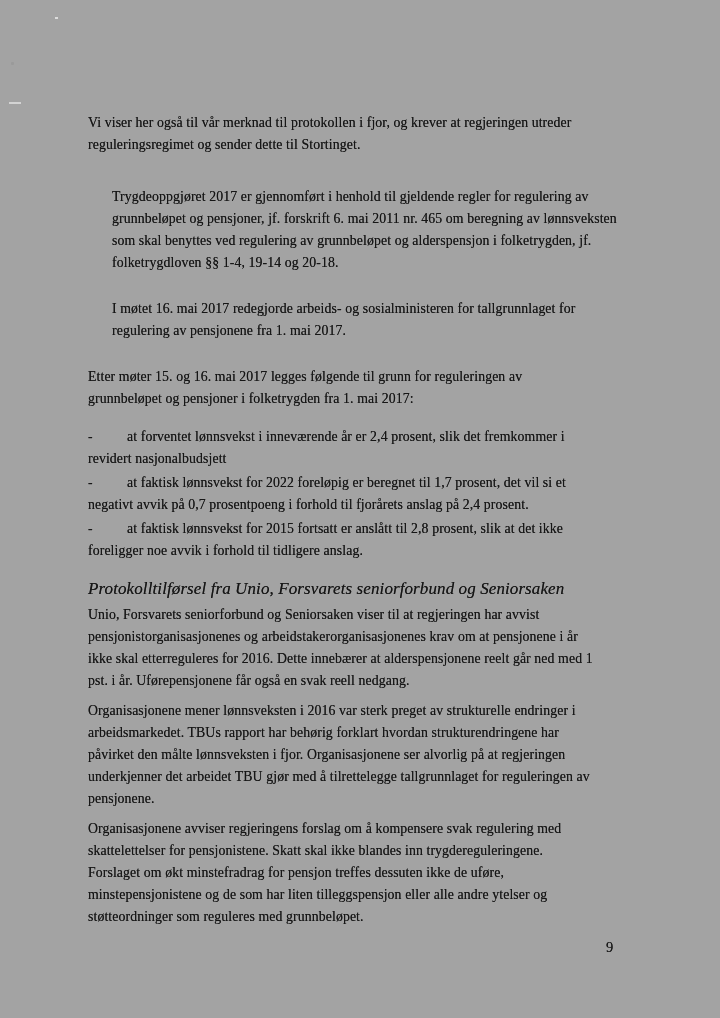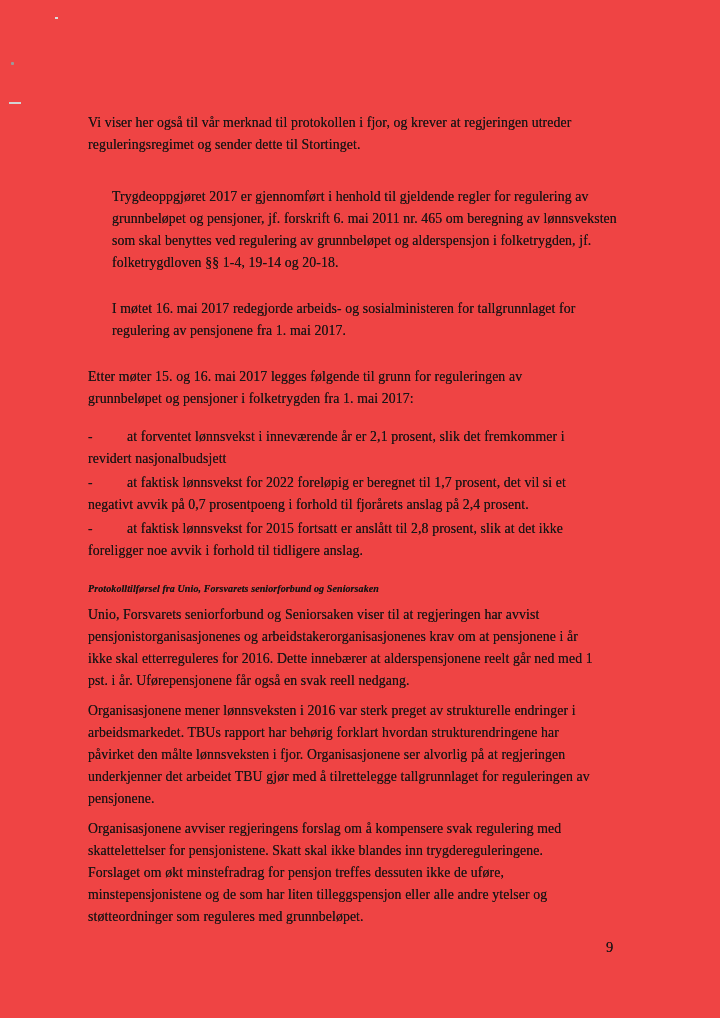--- a/index.html
+++ b/index.html
@@ -4,21 +4,21 @@
 <style>
   html, body {
     margin: 0;
     padding: 0;
     background: #ffffff;
   }
   .page {
     position: relative;
     width: 720px;
     height: 1018px;
-    background: #ef4444;
+    background: #a3a3a3;
     overflow: hidden;
     font-family: "Liberation Serif", "DejaVu Serif", serif;
     color: #161616;
   }
   .content {
     position: absolute;
     left: 88px;
     top: 112px;
     width: 606px;
   }
@@ -45,24 +45,24 @@
   }
   .bullet .marker {
     display: inline-block;
     width: 39px;
   }
   .bullet .btext {
     white-space: pre-line;
   }
   .section-heading {
     margin: 0 0 4px 0;
-    font-size: 10px;
+    font-size: 17px;
     line-height: 22px;
     font-style: italic;
-    font-weight: bold;
+    font-weight: normal;
     text-shadow: 0 0 0.45px rgba(0,0,0,0.65);
     letter-spacing: 0.1px;
   }
   .page-number {
     position: absolute;
     left: 606px;
     top: 936px;
     font-size: 14.5px;
     line-height: 22px;
     text-shadow: 0 0 0.45px rgba(0,0,0,0.6);
@@ -93,21 +93,21 @@
 som skal benyttes ved regulering av grunnbeløpet og alderspensjon i folketrygden, jf.
 folketrygdloven §§ 1-4, 19-14 og 20-18.</p>
 
     <p class="para mb24">I møtet 16. mai 2017 redegjorde arbeids- og sosialministeren for tallgrunnlaget for
 regulering av pensjonene fra 1. mai 2017.</p>
 
     <p class="para mb4">Etter møter 15. og 16. mai 2017 legges følgende til grunn for reguleringen av
 grunnbeløpet og pensjoner i folketrygden fra 1. mai 2017:</p>
 
     <div class="bullet mb2">
-      <span class="marker">-</span><span class="btext">at forventet lønnsvekst i inneværende år er 2,1 prosent, slik det fremkommer i
+      <span class="marker">-</span><span class="btext">at forventet lønnsvekst i inneværende år er 2,4 prosent, slik det fremkommer i
 revidert nasjonalbudsjett</span>
     </div>
 
     <div class="bullet mb2">
       <span class="marker">-</span><span class="btext">at faktisk lønnsvekst for 2022 foreløpig er beregnet til 1,7 prosent, det vil si et
 negativt avvik på 0,7 prosentpoeng i forhold til fjorårets anslag på 2,4 prosent.</span>
     </div>
 
     <div class="bullet mb16">
       <span class="marker">-</span><span class="btext">at faktisk lønnsvekst for 2015 fortsatt er anslått til 2,8 prosent, slik at det ikke

